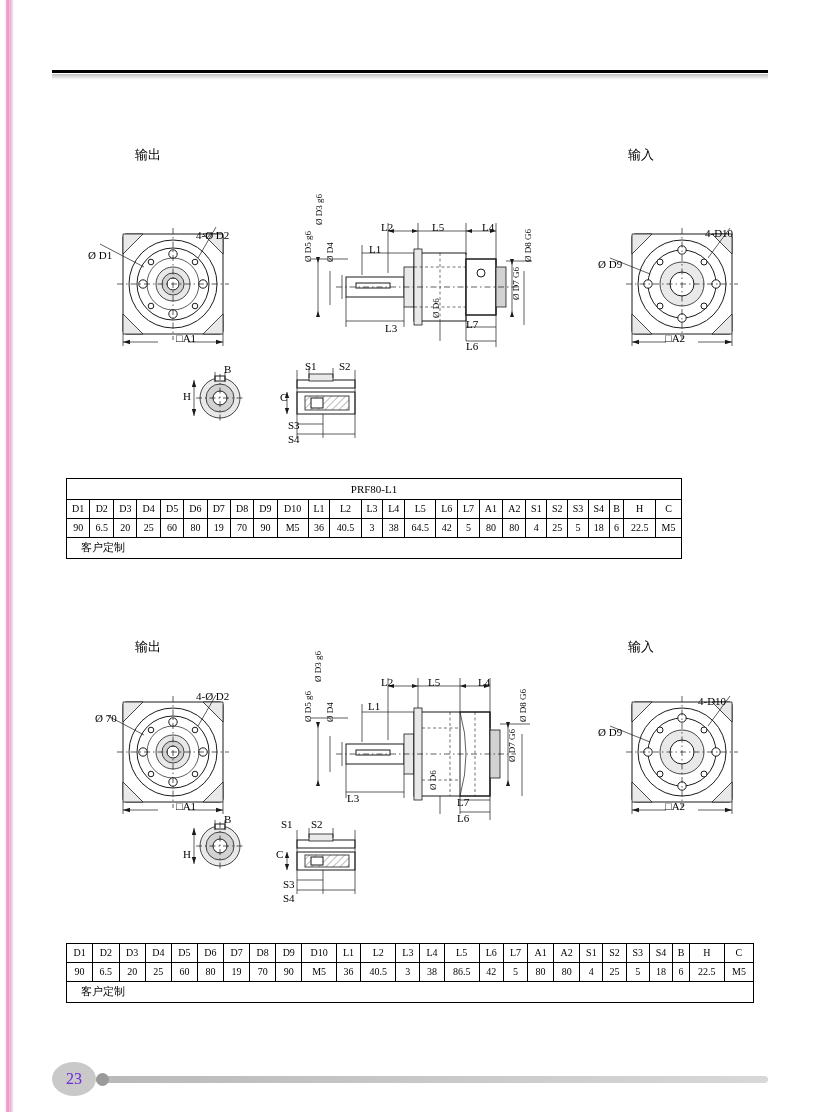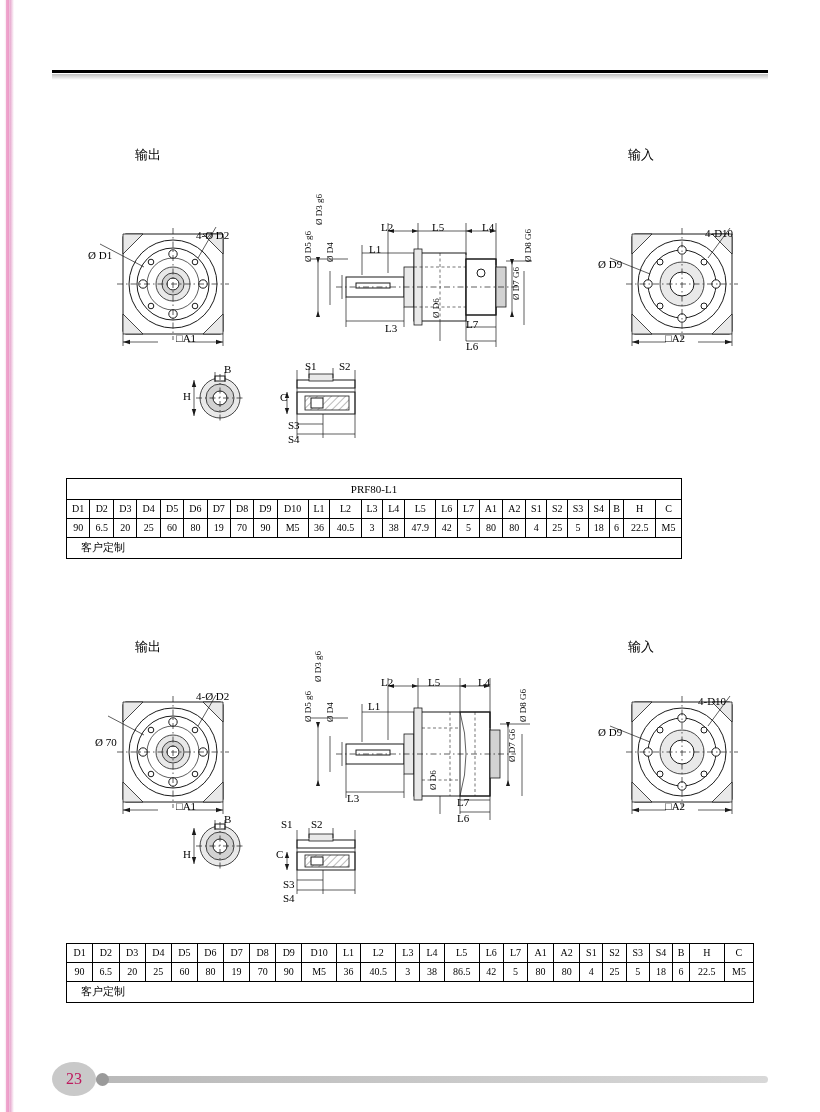--- a/index.html
+++ b/index.html
@@ -142,21 +142,21 @@
     background: #9a9a9a;
   }
   .page-num {
     position: absolute;
     left: 52px;
     top: 1062px;
     width: 44px;
     height: 34px;
     border-radius: 50%;
     background: #c9c9c9;
-    color: #be185d;
+    color: #6d28d9;
     font-size: 16px;
     font-family: "Liberation Serif", serif;
     display: flex;
     align-items: center;
     justify-content: center;
   }
 </style>
 </head>
 <body>
 
@@ -431,21 +431,21 @@
         <td>60</td>
         <td>80</td>
         <td>19</td>
         <td>70</td>
         <td>90</td>
         <td>M5</td>
         <td>36</td>
         <td>40.5</td>
         <td>3</td>
         <td>38</td>
-        <td>47.9</td>
+        <td>64.5</td>
         <td>42</td>
         <td>5</td>
         <td>80</td>
         <td>80</td>
         <td>4</td>
         <td>25</td>
         <td>5</td>
         <td>18</td>
         <td>6</td>
         <td>22.5</td>
@@ -486,21 +486,21 @@
       <line x1="20" y1="26" x2="56" y2="45" class="ln-t"></line>
       <line x1="128" y1="5" x2="110" y2="36" class="ln-t"></line>
       <line x1="35" y1="112" x2="35" y2="124" class="ln-t"></line>
       <line x1="135" y1="112" x2="135" y2="124" class="ln-t"></line>
       <line x1="35" y1="120" x2="70" y2="120" class="ln-t"></line>
       <line x1="100" y1="120" x2="135" y2="120" class="ln-t"></line>
       <path d="M35 120 l7 -2.2 v4.4 z" fill="#1a1a1a"></path>
       <path d="M135 120 l-7 -2.2 v4.4 z" fill="#1a1a1a"></path>
     </svg>
   </div>
-  <div class="lbl" style="left:95px; top:712px;margin-top:24px;">Ø 70</div>
+  <div class="lbl" style="left:95px; top:712px;">Ø 70</div>
   <div class="lbl" style="left:196px; top:690px;">4-Ø D2</div>
   <div class="lbl" style="left:176px; top:800px;">□A1</div>
 
   <div class="block" style="left:182px; top:818px;">
     <svg width="70" height="60" viewBox="0 0 70 60">
       <circle cx="38" cy="28" r="20" class="fillg"></circle>
       <circle cx="38" cy="28" r="14" class="fillgg"></circle>
       <circle cx="38" cy="28" r="7" class="fillw"></circle>
       <rect x="33" y="6" width="10" height="5" class="fillw"></rect>
       <line x1="38" y1="4" x2="38" y2="52" class="ln-d"></line>

